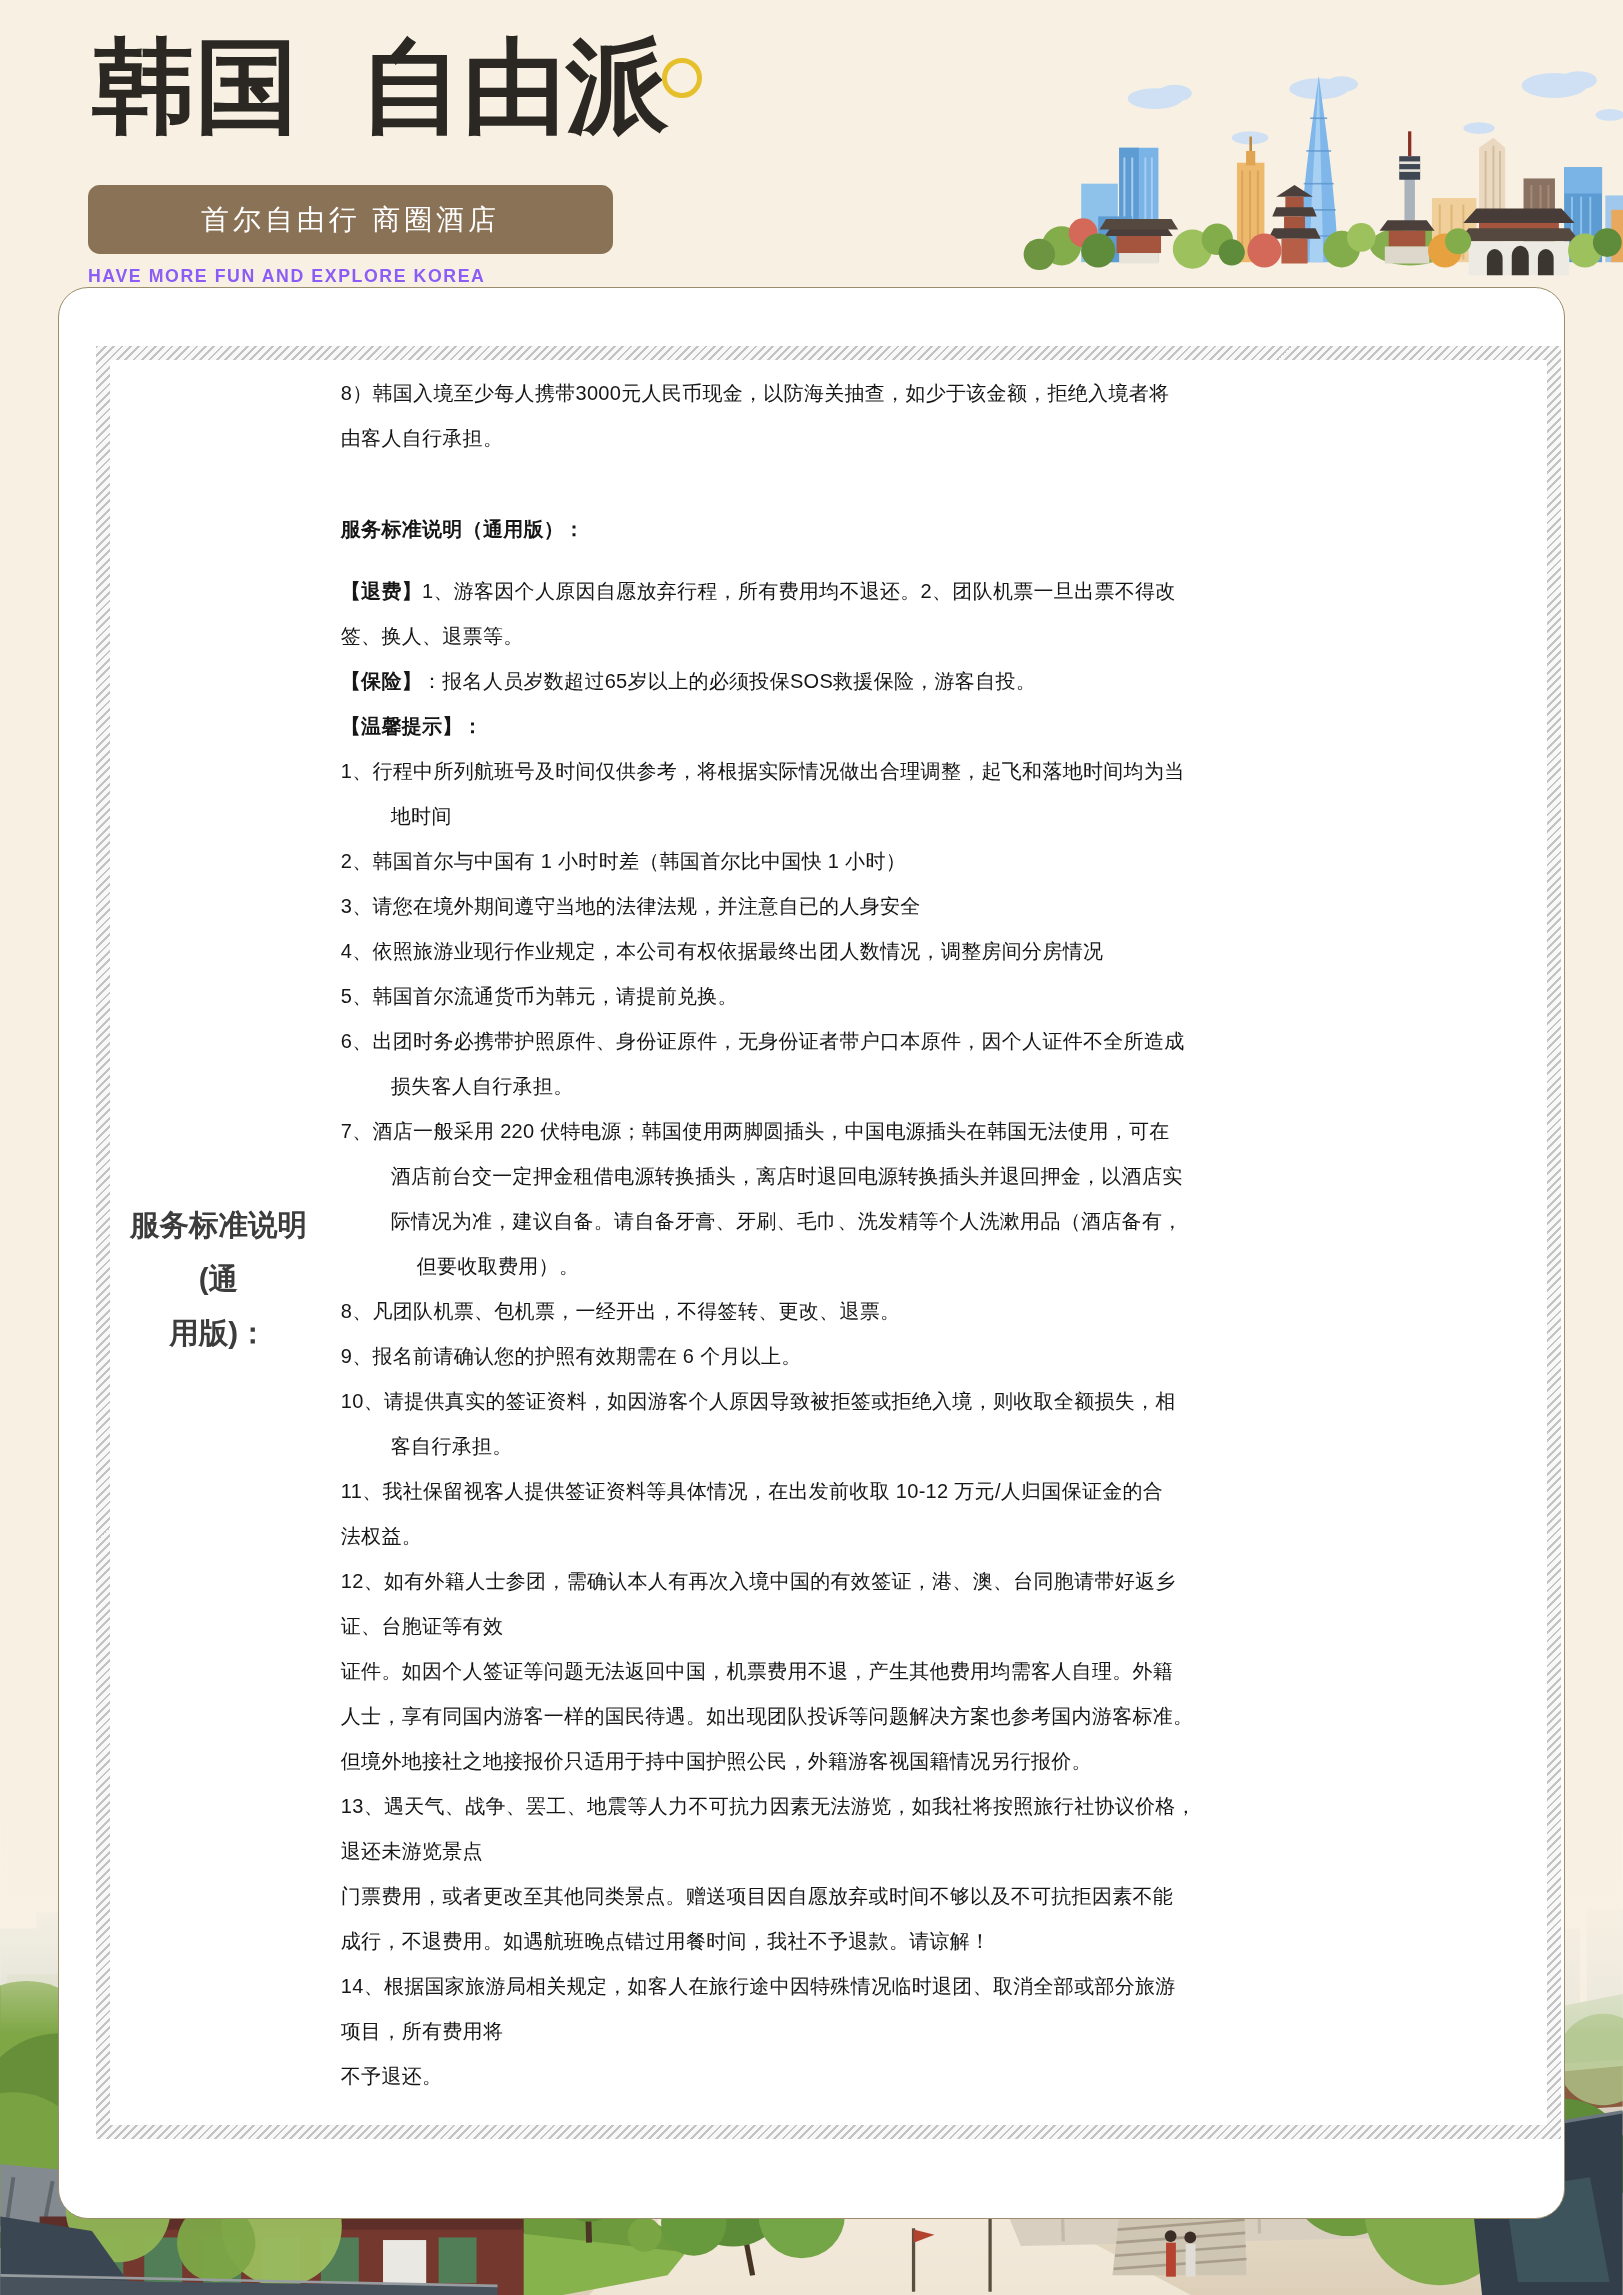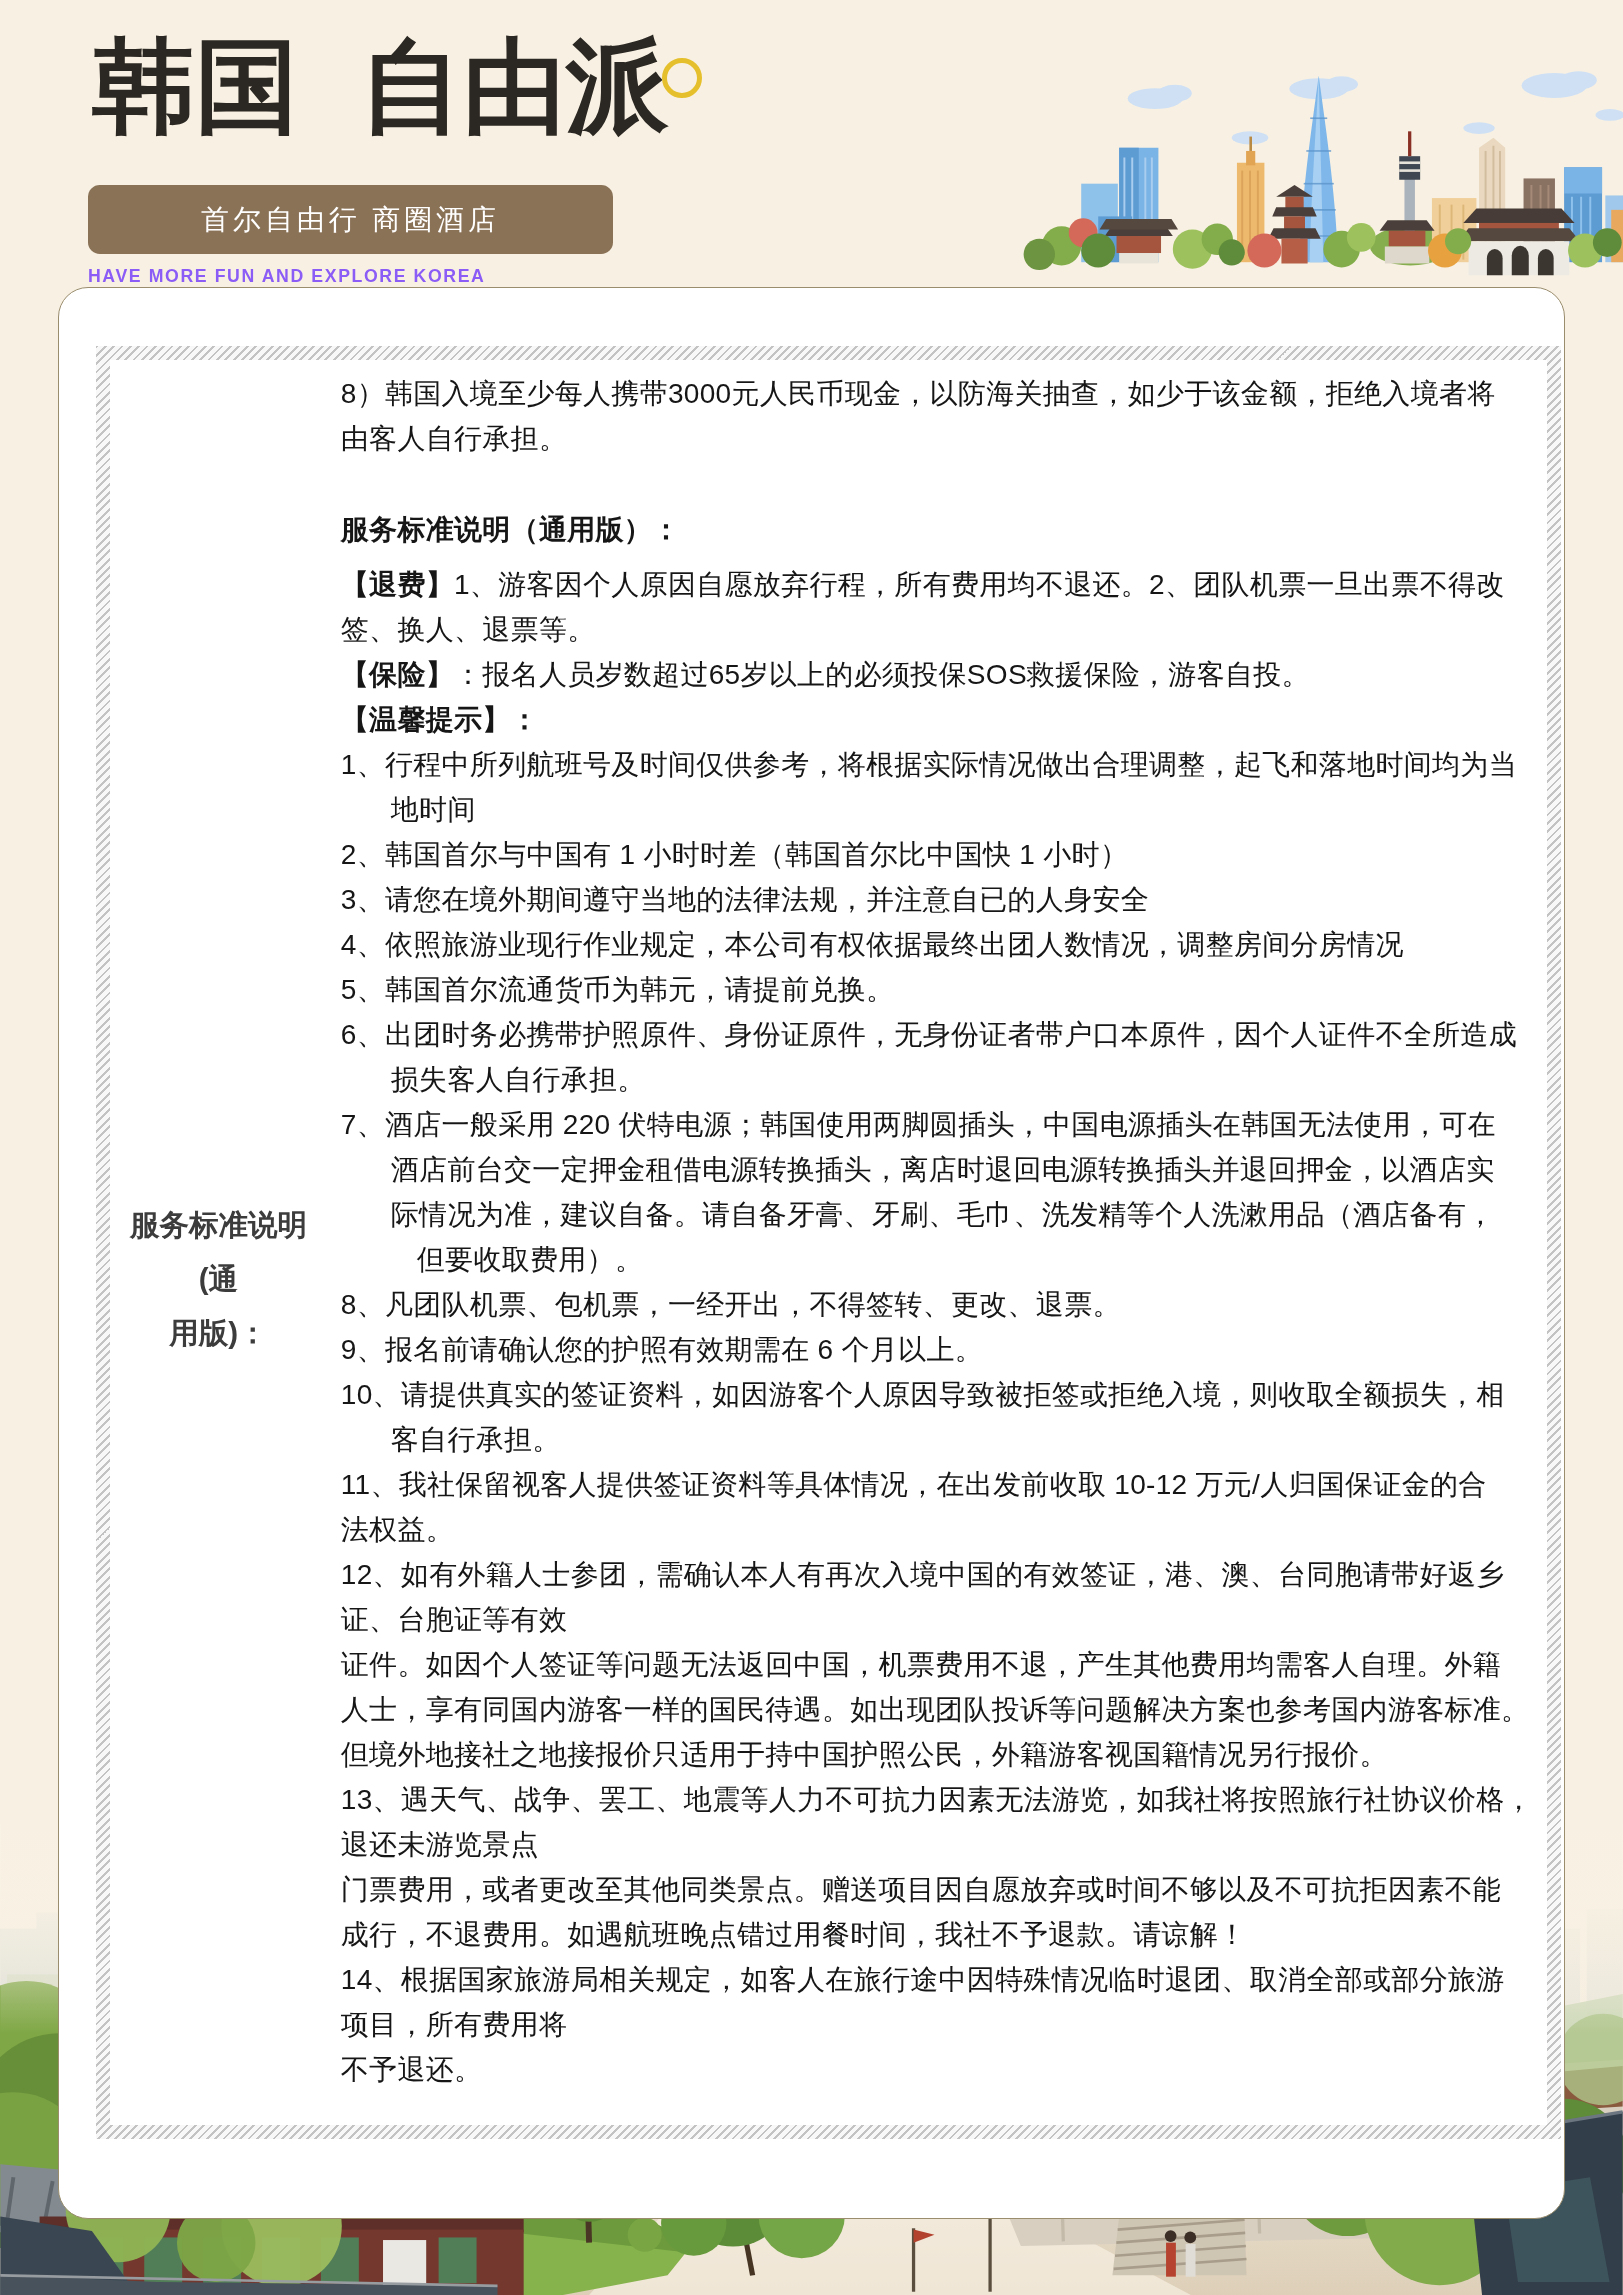--- a/index.html
+++ b/index.html
@@ -49,21 +49,21 @@
   }
   .label-col{
     width:216px;flex:0 0 216px;
     display:flex;align-items:center;justify-content:flex-start;
     text-align:center;font-weight:bold;font-size:29.5px;line-height:54px;
     color:#3c3c3c;white-space:pre-line;
   }
   .label-col .label-text{margin-top:72px;display:block;}
   .content-col{
     flex:1;padding:10.5px 17px 0 14.4px;
-    font-size:28px;line-height:45px;color:#161616;letter-spacing:0.3px;
+    font-size:20px;line-height:45px;color:#161616;letter-spacing:0.3px;
   }
   .line{white-space:nowrap;}
   .bold{font-weight:bold;}
 </style>
 </head>
 <body>
 
 <div class="photo-wrap">
 <svg width="1623" height="471" viewBox="0 0 2480 720" xmlns="http://www.w3.org/2000/svg">
   <defs>
@@ -386,21 +386,21 @@
   <div class="frame">
     <div class="frame-inner">
       <div class="label-col">
         <span class="label-text">服务标准说明(通
 用版)：</span>
       </div>
       <div class="content-col">
           <div class="line">8）韩国入境至少每人携带3000元人民币现金，以防海关抽查，如少于该金额，拒绝入境者将</div>
           <div class="line">由客人自行承担。</div>
           <div class="line bold" style="margin-top: 46px;">服务标准说明（通用版）：</div>
-          <div class="line" style="margin-top: 10px;"><span class="bold">【退费】</span>1、游客因个人原因自愿放弃行程，所有费用均不退还。2、团队机票一旦出票不得改</div>
+          <div class="line" style="margin-top: 17px;"><span class="bold">【退费】</span>1、游客因个人原因自愿放弃行程，所有费用均不退还。2、团队机票一旦出票不得改</div>
           <div class="line">签、换人、退票等。</div>
           <div class="line"><span class="bold">【保险】</span>：报名人员岁数超过65岁以上的必须投保SOS救援保险，游客自投。</div>
           <div class="line bold">【温馨提示】：</div>
           <div class="line">1、行程中所列航班号及时间仅供参考，将根据实际情况做出合理调整，起飞和落地时间均为当</div>
           <div class="line" style="margin-left: 50px;">地时间</div>
           <div class="line">2、韩国首尔与中国有 1 小时时差（韩国首尔比中国快 1 小时）</div>
           <div class="line">3、请您在境外期间遵守当地的法律法规，并注意自已的人身安全</div>
           <div class="line">4、依照旅游业现行作业规定，本公司有权依据最终出团人数情况，调整房间分房情况</div>
           <div class="line">5、韩国首尔流通货币为韩元，请提前兑换。</div>
           <div class="line">6、出团时务必携带护照原件、身份证原件，无身份证者带户口本原件，因个人证件不全所造成</div>

